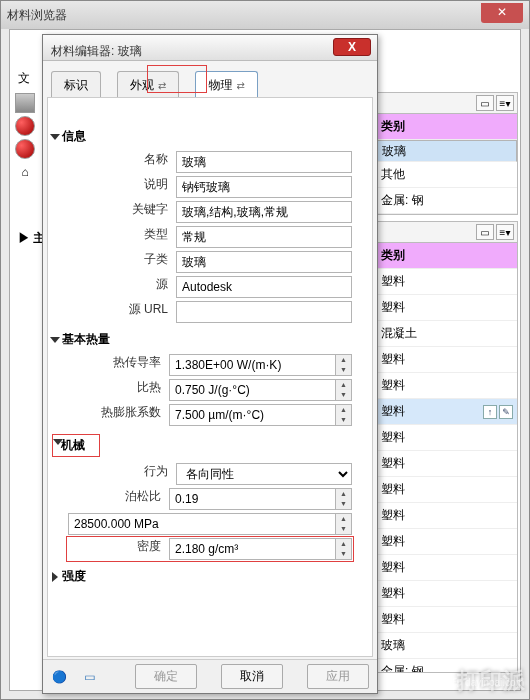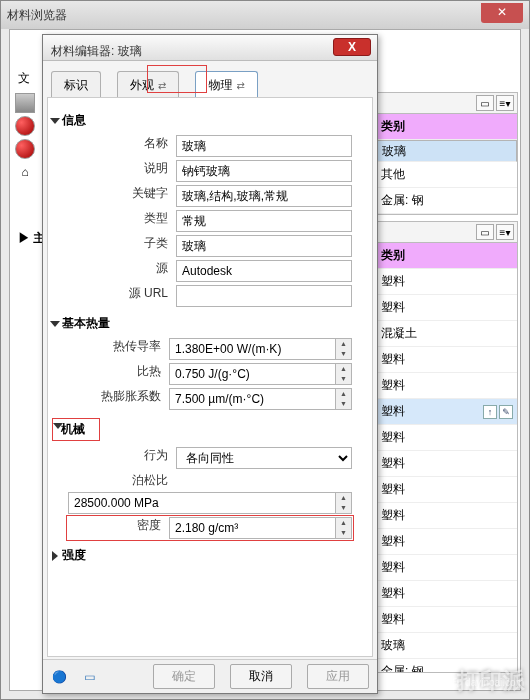--- a/index.html
+++ b/index.html
@@ -19,36 +19,36 @@
 
 .editor{position:absolute;left:42px;top:34px;width:336px;height:660px;background:#f4f4f4;border:1px solid #7a7a7a;box-shadow:2px 2px 6px rgba(0,0,0,.3);z-index:10}
 .ed-titlebar{height:26px;background:linear-gradient(#fbfbfb,#e0e0e0);display:flex;align-items:flex-end;padding:0 8px;border-bottom:1px solid #bbb;position:relative}
 .ed-title{color:#333}
 .ed-close{position:absolute;right:6px;top:3px;width:38px;height:18px;background:#c9302c;border:1px solid #8b1a1a;border-radius:3px;color:#fff;text-align:center;line-height:16px;font-weight:bold}
 .tabs{display:flex;gap:16px;margin:10px 8px 0;position:relative}
 .tab{padding:5px 12px;background:#f0f0f0;border:1px solid #b0b0b0;border-bottom:none;border-radius:3px 3px 0 0;cursor:pointer;display:flex;align-items:center;gap:4px}
 .tab.active{background:#fff;border-color:#7aa0c4}
 .tab-hl{position:absolute;left:96px;top:-6px;width:60px;height:28px;border:1px solid #e04040;pointer-events:none}
 .sync{color:#666;font-size:10px}
-.ed-body{position:absolute;top:62px;left:4px;right:4px;bottom:36px;overflow:hidden;background:#fff;border:1px solid #ccc;padding:6px 4px}
+.ed-body{position:absolute;top:62px;left:4px;right:4px;bottom:36px;overflow:hidden;background:#fff;border:1px solid #ccc;padding:22px 4px}
 .section-hd{display:flex;align-items:center;gap:4px;font-weight:bold;margin:8px 0 6px;cursor:pointer}
 .tri{display:inline-block;width:0;height:0;border-top:5px solid transparent;border-bottom:5px solid transparent;border-left:6px solid #333}
 .tri.down{transform:rotate(90deg)}
 .sect-hl{border:1px solid #e04040;padding:2px 14px 2px 2px;display:inline-flex}
 .row{display:flex;align-items:flex-start;margin:3px 16px}
 .lbl{width:108px;text-align:right;padding-right:8px;color:#333}
 .fld{flex:1;display:flex;align-items:center}
 .inp{flex:1;height:22px;border:1px solid #b4b4b4;padding:0 5px;background:#fff;min-width:0}
 .sel{flex:1;height:22px;border:1px solid #b4b4b4;background:#fff;padding:0 5px}
 .spin{width:16px;height:22px;border:1px solid #b4b4b4;border-left:none;background:#efefef;display:flex;flex-direction:column}
 .spin div{flex:1;text-align:center;font-size:7px;line-height:9px;color:#555}
 .row-hl{outline:1px solid #e04040;outline-offset:1px}
 .ed-footer{position:absolute;bottom:0;left:0;right:0;height:34px;border-top:1px solid #ccc;display:flex;align-items:center;padding:0 8px;gap:12px;background:#f0f0f0}
 .ft-ic{width:18px;height:18px;display:flex;align-items:center;justify-content:center;color:#2a6fb5}
-.ft-btns{margin-left:auto;display:flex;gap:15px}
+.ft-btns{margin-left:auto;display:flex;gap:24px}
 .ft-btn{padding:3px 18px;background:#f4f4f4;border:1px solid #aaa;border-radius:2px;cursor:pointer}
 .ft-btn.dis{color:#999}
 
 .right-pane{position:absolute;right:2px;top:62px;width:146px;bottom:6px;background:#fff}
 .rp-toolbar{height:22px;border:1px solid #bbb;display:flex;justify-content:flex-end;align-items:center;gap:2px;padding:0 3px;background:#f4f4f4}
 .rp-ic{width:18px;height:16px;border:1px solid #aaa;background:#fafafa;display:flex;align-items:center;justify-content:center;font-size:10px}
 .rp-list{border:1px solid #bbb;border-top:none}
 .rp-item{padding:4px 8px;border-bottom:1px solid #eee;cursor:pointer;display:flex;align-items:center}
 .rp-item.hdr{font-weight:bold;background:#f0abfc}
 .rp-item.sel{background:#cde2f6}
@@ -239,20 +239,27 @@
       </div>
     <div id="mech-rows">
         <div class="row">
           <div class="lbl">行为</div>
           <div class="fld">
             <select class="sel"><option>各向同性</option></select>
           </div>
         </div>
         <div class="row">
           <div class="lbl">泊松比</div>
+          <div class="fld">
+            <input class="inp" value="0.19" style="">
+            <div class="spin">
+              <div>▲</div>
+              <div>▼</div>
+            </div>
+          </div>
         </div>
         <div class="row">
           <div class="fld">
             <input class="inp" value="28500.000 MPa" style="">
             <div class="spin">
               <div>▲</div>
               <div>▼</div>
             </div>
           </div>
         </div>

